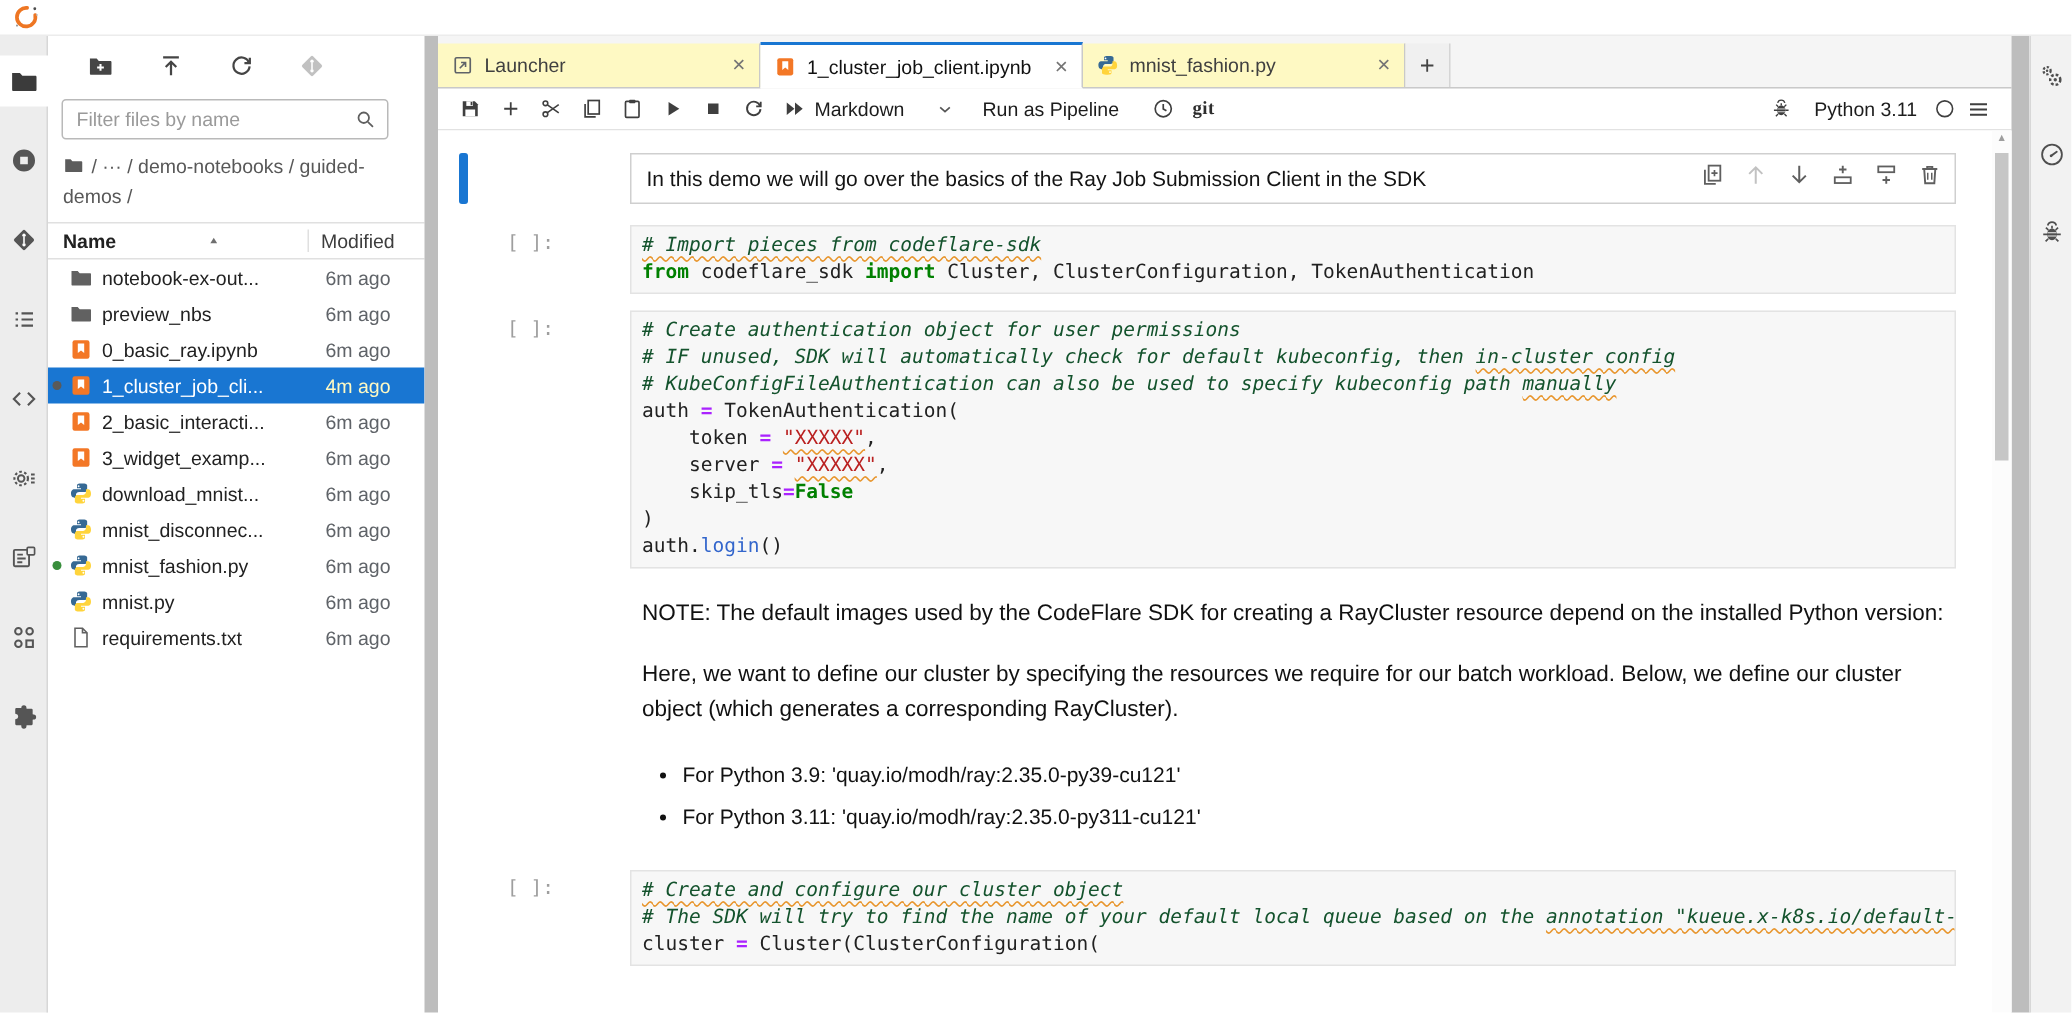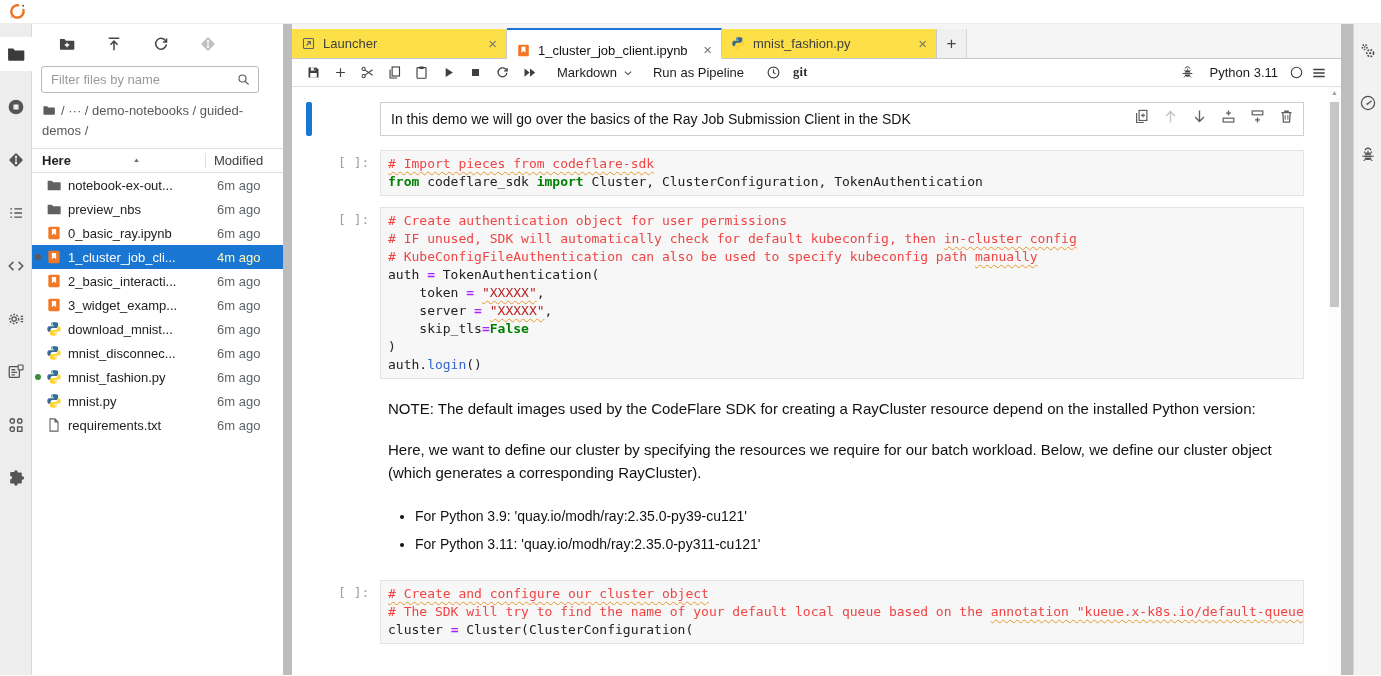--- a/index.html
+++ b/index.html
@@ -56,58 +56,58 @@
 
   .splitter { width:9px; background:#bdbdbd; }
   .rdivider { width:12px; background:#bdbdbd; }
 
   
   .center { flex:1; min-width:0; display:flex; flex-direction:column; background:#fff; }
 
   .tabbar { height:35px; background:#f5f5f5; display:flex; align-items:flex-end;
     border-bottom:1px solid #c9c9c9; }
   .tab { height:29px; display:flex; align-items:center; padding:0 9px; font-size:13px;
-    background:#fde047; border-right:1px solid #c9c9c9; color:#404040; }
+    background:#fef9c3; border-right:1px solid #c9c9c9; color:#404040; }
   .tab .t-ico { width:15px; height:15px; margin-right:7px; color:#5f6368; flex:none; }
   .tab .t-close { margin-left:auto; color:#757575; font-size:15px; padding-left:8px; }
   .tab.active { background:#fff; border-top:2px solid #1976d2; height:31px; margin-bottom:-1px;
     border-bottom:1px solid #fff; color:#111; }
   .tab-add { width:30px; height:29px; display:flex; align-items:center; justify-content:center;
     font-size:17px; color:#444; background:#f0f0f0; border-right:1px solid #d5d5d5; }
 
   .nbtoolbar { height:28px; display:flex; align-items:center; border-bottom:1px solid #e2e2e2;
     padding:0 10px 0 8px; font-size:13px; color:#222; }
   .tbtn { width:27px; height:24px; display:flex; align-items:center; justify-content:center; color:#3f3f3f; }
-  .tb-dd { display:flex; align-items:center; margin-left:14px; gap:4px; color:#1c1c1c; }
+  .tb-dd { display:flex; align-items:center; gap:20px; color:#1c1c1c; }
   .tb-dd .chev { width:14px; height:14px; color:#555; }
   .tb-pipeline { margin-left:18px; color:#1c1c1c; }
   .tb-clock { margin-left:16px; }
   .tb-git { margin-left:6px; font-weight:700; font-size:12.5px; color:#2d2d2d;
     font-family:"Liberation Serif",serif; letter-spacing:.3px; }
   .tb-spacer { flex:1; }
   .tb-kernel { margin:0 7px 0 9px; color:#1c1c1c; }
 
   
   .nbcontent { position:relative; flex:1; overflow:hidden; background:#fff; }
   .cells { position:absolute; left:0; right:13px; top:0; bottom:-200px;
     padding:15px 24px 0 14px; }
   .cell { display:flex; margin-bottom:14px; }
   .collapser { width:6px; border-radius:2px; margin-right:26px; background:transparent; flex:none; }
   .cell.selected .collapser { background:#1976d2; }
   .prompt { width:38px; flex:none; margin-right:4px; padding-top:5px;
     font-family:"DejaVu Sans Mono",monospace; font-size:13px; color:#9e9e9e; white-space:pre; }
-  .cellbox { flex:1; min-width:0; position:relative; }
+  .cellbox { flex:1; min-width:0; position:relative;margin-left:40px; }
   .md-box { border:1px solid #cfcfcf; background:#fff; padding:8px 10px; font-size:14px; color:#141414; }
   .cell-toolbar { position:absolute; top:6px; right:9px; display:flex; gap:12px; }
   .cell-toolbar .ct { width:17px; height:17px; color:#5f5f5f; }
   .cell-toolbar .ct.disabled { color:#c2c2c2; }
   .code-box { background:#f7f7f7; border:1px solid #e3e3e3; padding:4px 7px;
     font-family:"DejaVu Sans Mono",monospace; font-size:13px; line-height:18px;
     color:#212121; white-space:pre; overflow:hidden; }
-  .tok-comment { color:#ef4444; }
+  .tok-comment { color:#14532d; font-style:italic; }
   .tok-keyword { color:#008000; font-weight:bold; }
   .tok-string  { color:#ba2121; }
   .tok-operator{ color:#aa22ff; font-weight:bold; }
   .tok-method  { color:#3366cc; }
   .wavy { text-decoration-line:underline; text-decoration-style:wavy;
     text-decoration-color:#e8962e; text-decoration-thickness:1px; text-underline-offset:3px; }
   .md-render { font-size:15px; line-height:23px; color:#111; padding:2px 8px 0 8px; }
   .md-render p { margin:0 0 18px 0; }
   .md-render ul { margin:17px 0 20px 0; padding-left:27px; }
   .md-render li { font-size:14px; line-height:28px; }
@@ -248,21 +248,21 @@
         </span>
     </div>
     <div class="fb-crumb">
       <span class="c-ico" id="crumb-folder"><svg class="svgi" viewBox="0 0 24 24" width="14" height="14" xmlns="http://www.w3.org/2000/svg">
             <path d="M2.5 5.5h6.2l2 2.3h10.3c.6 0 1 .4 1 1V19c0 .6-.4 1-1 1H3.5c-.6 0-1-.4-1-1V5.5z" fill="currentColor" stroke="none" stroke-width="0"></path>
           </svg></span><span>/ ··· / demo-notebooks / guided-</span><br>
       <span>demos /</span>
     </div>
     <div class="fb-head">
       <div class="col-name">
-        <span>Here</span>
+        <span>Name</span>
         <span class="sort" id="sort-ico">
             <svg class="svgi" viewBox="0 0 24 24" width="11" height="11" xmlns="http://www.w3.org/2000/svg">
               <path d="M12 7.5l5 8H7z" fill="currentColor" stroke="none" stroke-width="0"></path>
             </svg>
           </span>
       </div>
       <div class="col-mod">Modified</div>
     </div>
     <div class="fb-list" id="file-list">
         <div class="frow">
@@ -392,21 +392,21 @@
         <div class="tab" style="width: 215px;">
           <span class="t-ico">
             <svg class="svgi" viewBox="0 0 24 24" width="15" height="15" xmlns="http://www.w3.org/2000/svg">
               <rect x="4" y="4" width="16" height="16" rx="1.5" fill="none" stroke="currentColor" stroke-width="1.8"></rect>
               <path d="M8.8 15.2L15 9M10.2 9H15v4.8" fill="none" stroke="currentColor" stroke-width="1.7"></path>
             </svg>
           </span>
           <span class="tab-label" style="white-space: nowrap; overflow: hidden; text-overflow: ellipsis;">Launcher</span>
           <span class="t-close">×</span>
         </div>
-        <div class="tab active" style="width: 215px; align-items: flex-end;">
+        <div class="tab active" style="width: 215px;">
           <span class="t-ico">
             <svg class="svgi" viewBox="0 0 24 24" width="15" height="15" xmlns="http://www.w3.org/2000/svg">
               <rect x="3.5" y="2.8" width="17" height="18.4" rx="2.2" fill="#f37726"></rect>
               <path d="M8.8 6h6.4v9.4l-3.2-2.5-3.2 2.5z" fill="#fff"></path>
             </svg>
           </span>
           <span class="tab-label" style="white-space: nowrap; overflow: hidden; text-overflow: ellipsis;">1_cluster_job_client.ipynb</span>
           <span class="t-close">×</span>
         </div>
         <div class="tab" style="width: 215px;">

